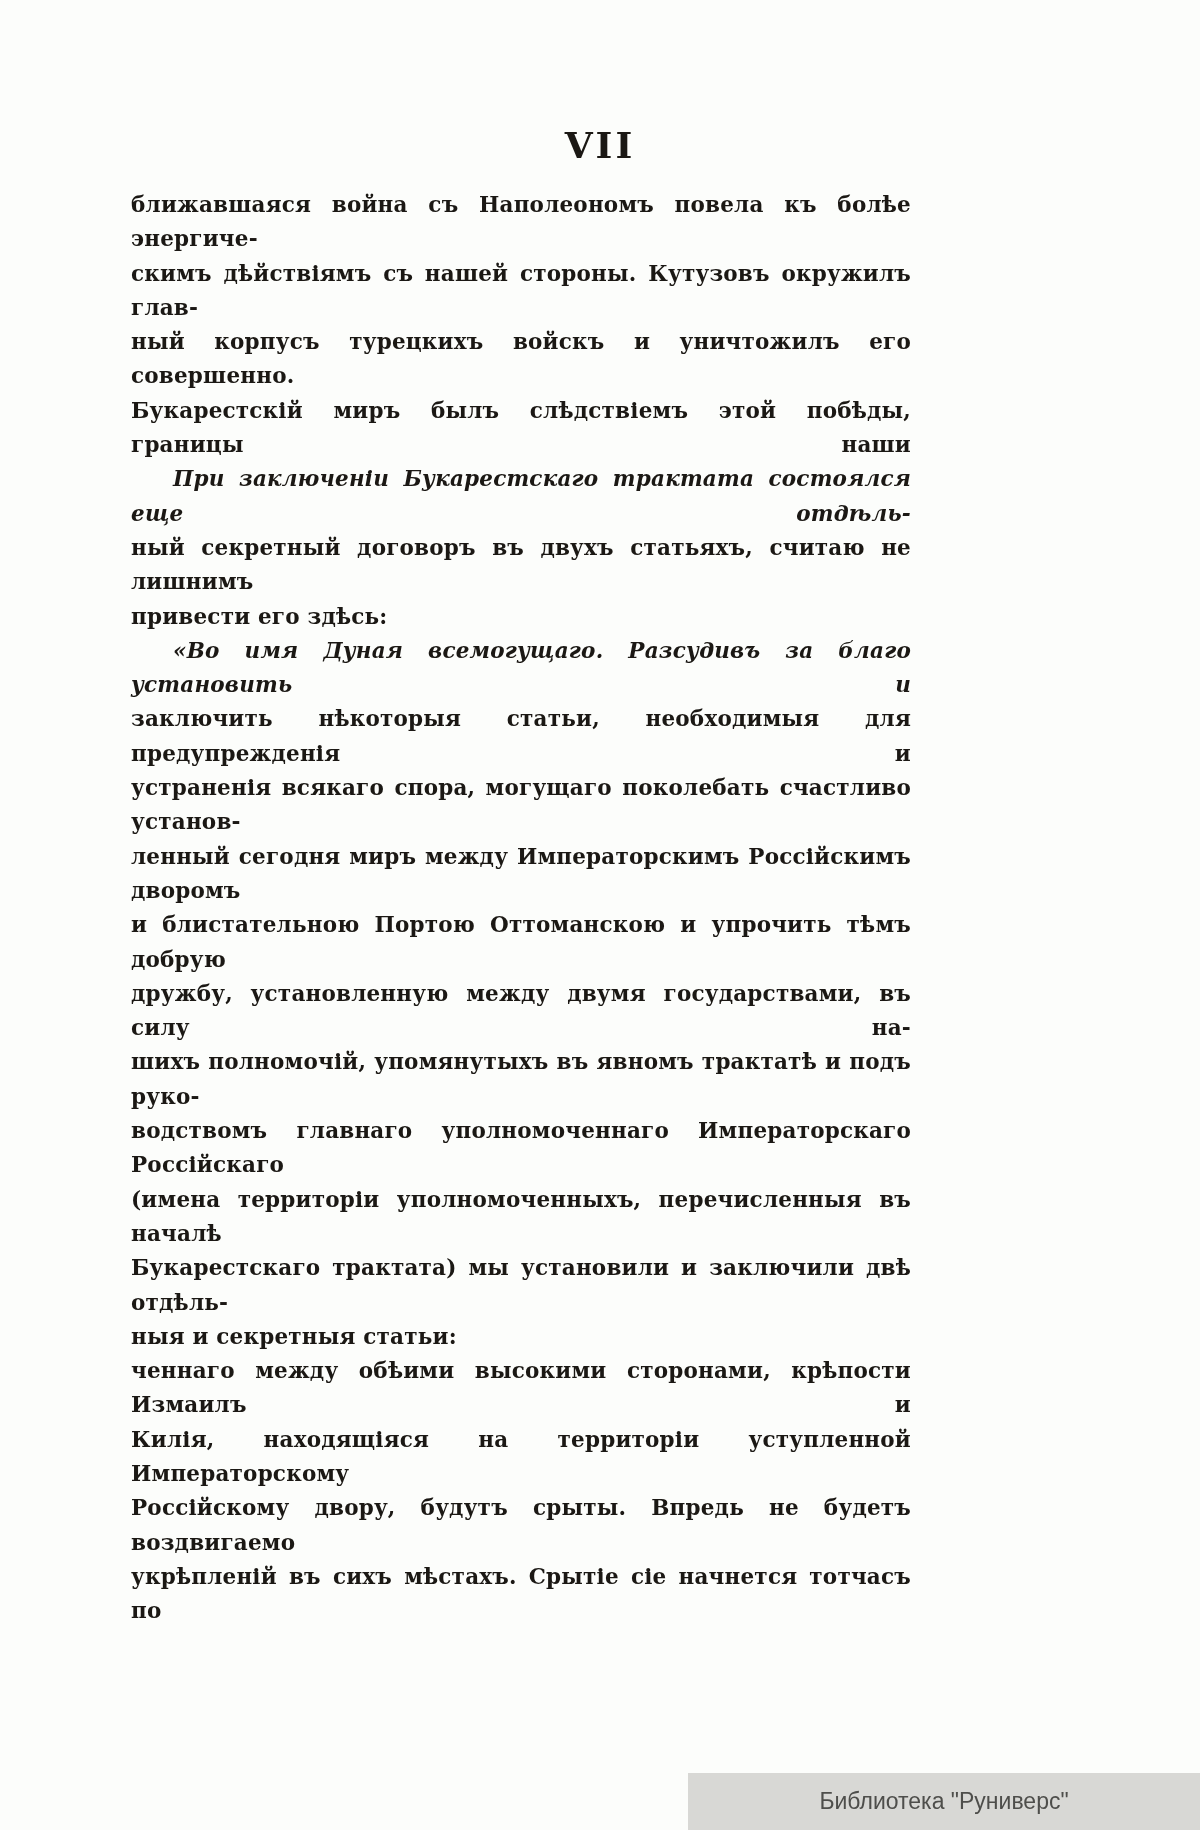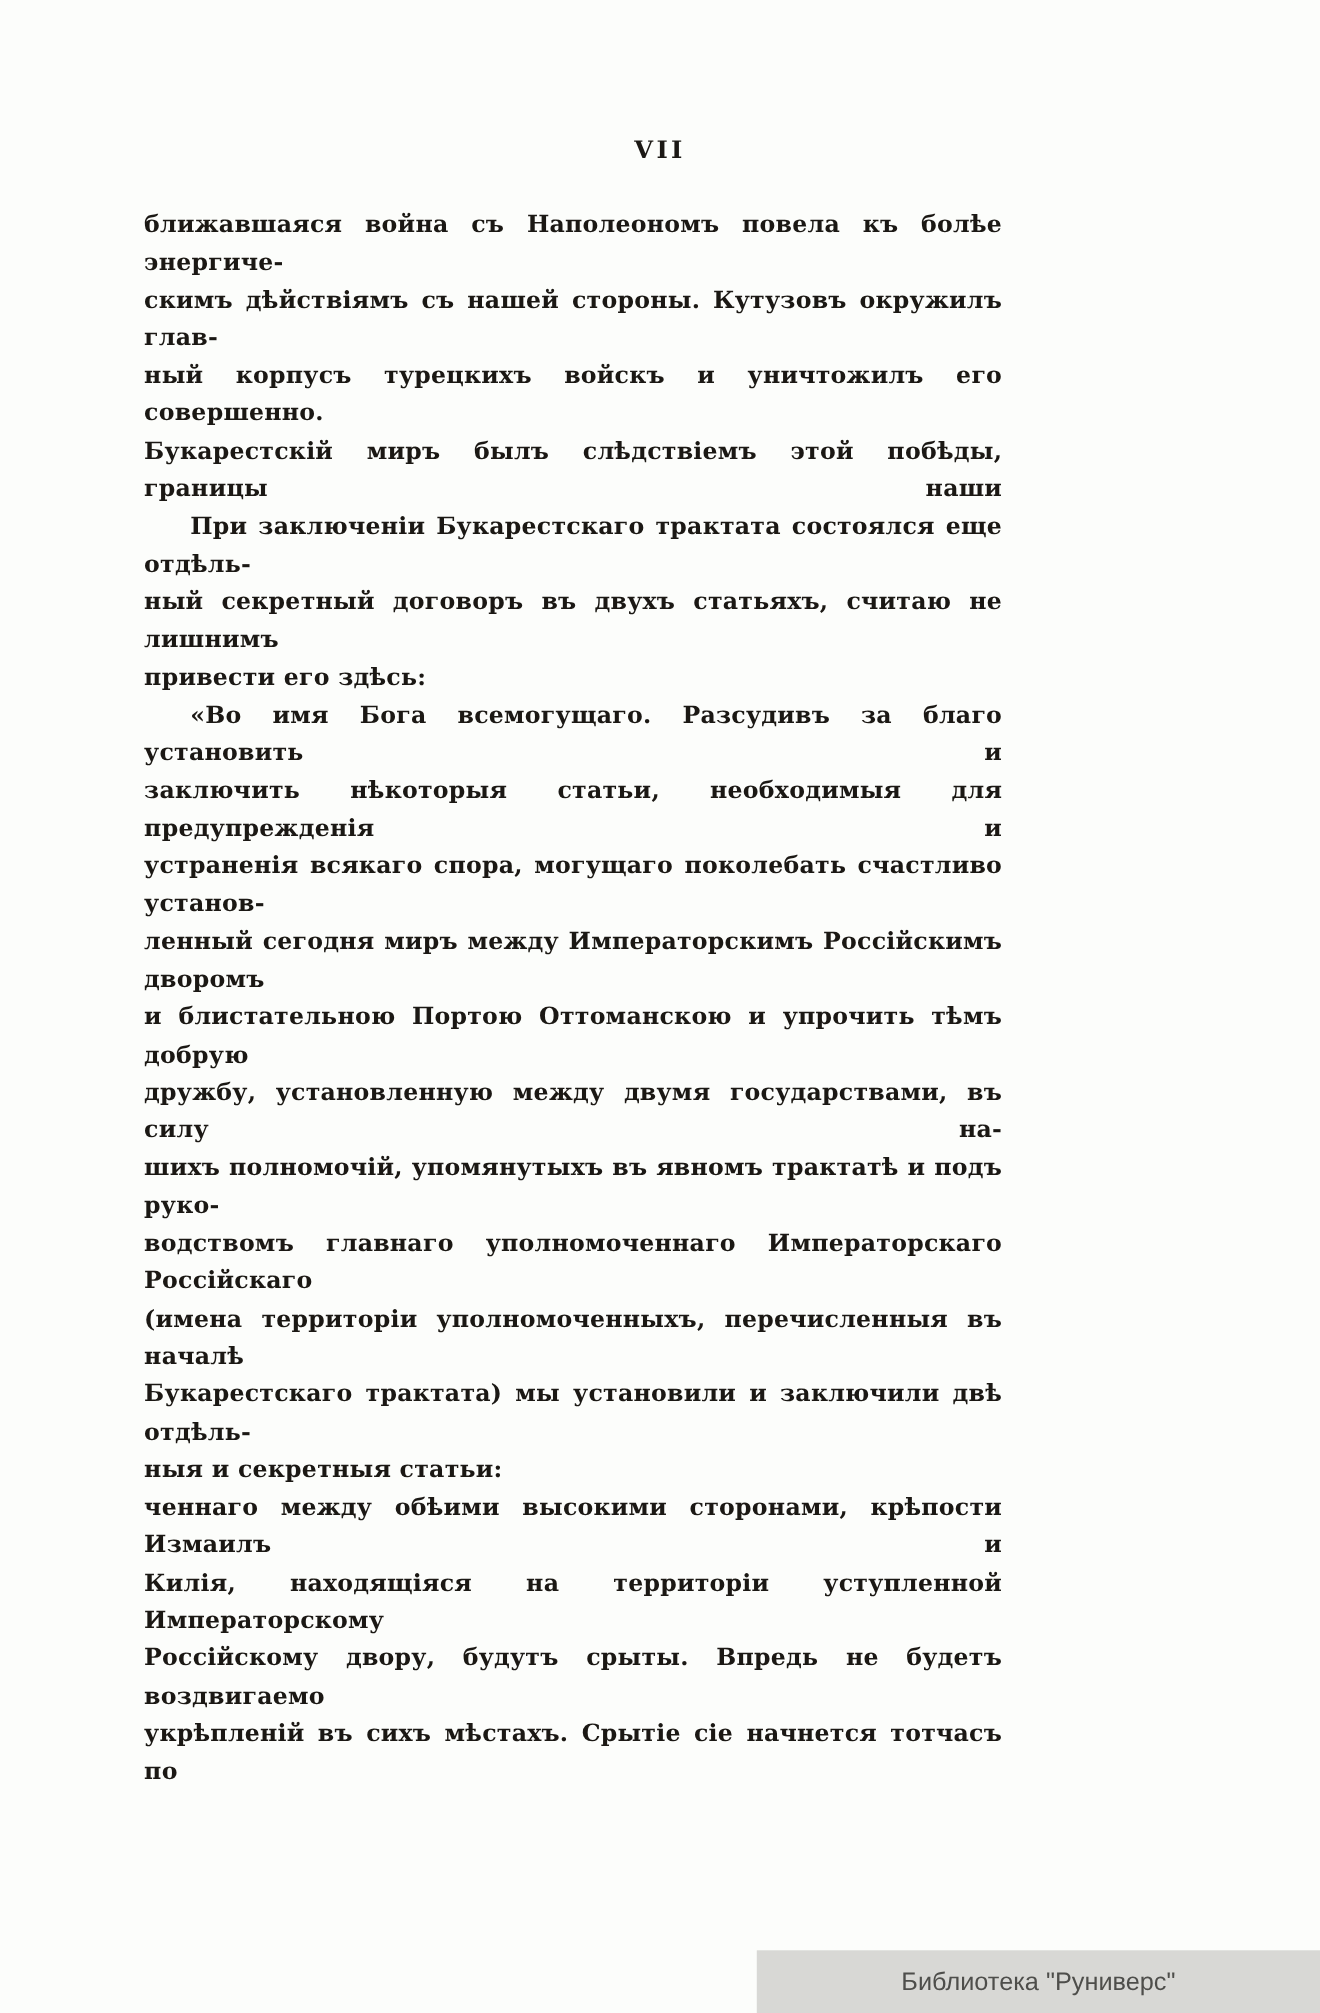--- a/index.html
+++ b/index.html
@@ -16,21 +16,21 @@
     overflow: hidden;
     font-family: "DejaVu Serif", serif;
     color: #1b1814;
   }
   .page-number {
     position: absolute;
     top: 124px;
     left: 0;
     width: 100%;
     text-align: center;
-    font-size: 22px;
+    font-size: 36px;
     font-weight: bold;
     letter-spacing: 3px;
   }
   .text-block {
     position: absolute;
     top: 188px;
     left: 131px;
     width: 780px;
     font-size: 21.5px;
     font-weight: bold;
@@ -43,20 +43,21 @@
   .para-line {
     text-align: justify;
     text-align-last: justify;
     white-space: normal;
   }
   .para-line.no-justify {
     text-align-last: left;
   }
   .para-line.indent {
     text-indent: 42px;
+    font-style: italic;
   }
   .watermark-bar {
     position: absolute;
     right: 0;
     bottom: 0;
     width: 512px;
     height: 57px;
     background: #d8d8d5;
     display: flex;
     align-items: center;
@@ -78,21 +79,21 @@
         <div class="para-line">скимъ дѣйствіямъ съ нашей стороны. Кутузовъ окружилъ глав-</div>
         <div class="para-line">ный корпусъ турецкихъ войскъ и уничтожилъ его совершенно.</div>
         <div class="para-line">Букарестскій миръ былъ слѣдствіемъ этой побѣды, границы наши</div>
       </div>
       <div class="paragraph">
         <div class="para-line indent">При заключеніи Букарестскаго трактата состоялся еще отдѣль-</div>
         <div class="para-line">ный секретный договоръ въ двухъ статьяхъ, считаю не лишнимъ</div>
         <div class="para-line no-justify">привести его здѣсь:</div>
       </div>
       <div class="paragraph">
-        <div class="para-line indent">«Во имя Бога всемогущаго. Разсудивъ за благо установить и</div>
+        <div class="para-line indent">«Во имя Дуная всемогущаго. Разсудивъ за благо установить и</div>
         <div class="para-line">заключить нѣкоторыя статьи, необходимыя для предупрежденія и</div>
         <div class="para-line">устраненія всякаго спора, могущаго поколебать счастливо установ-</div>
         <div class="para-line">ленный сегодня миръ между Императорскимъ Россійскимъ дворомъ</div>
         <div class="para-line">и блистательною Портою Оттоманскою и упрочить тѣмъ добрую</div>
         <div class="para-line">дружбу, установленную между двумя государствами, въ силу на-</div>
         <div class="para-line">шихъ полномочій, упомянутыхъ въ явномъ трактатѣ и подъ руко-</div>
         <div class="para-line">водствомъ главнаго уполномоченнаго Императорскаго Россійскаго</div>
         <div class="para-line">(имена территоріи уполномоченныхъ, перечисленныя въ началѣ</div>
         <div class="para-line">Букарестскаго трактата) мы установили и заключили двѣ отдѣль-</div>
         <div class="para-line no-justify">ныя и секретныя статьи:</div>

